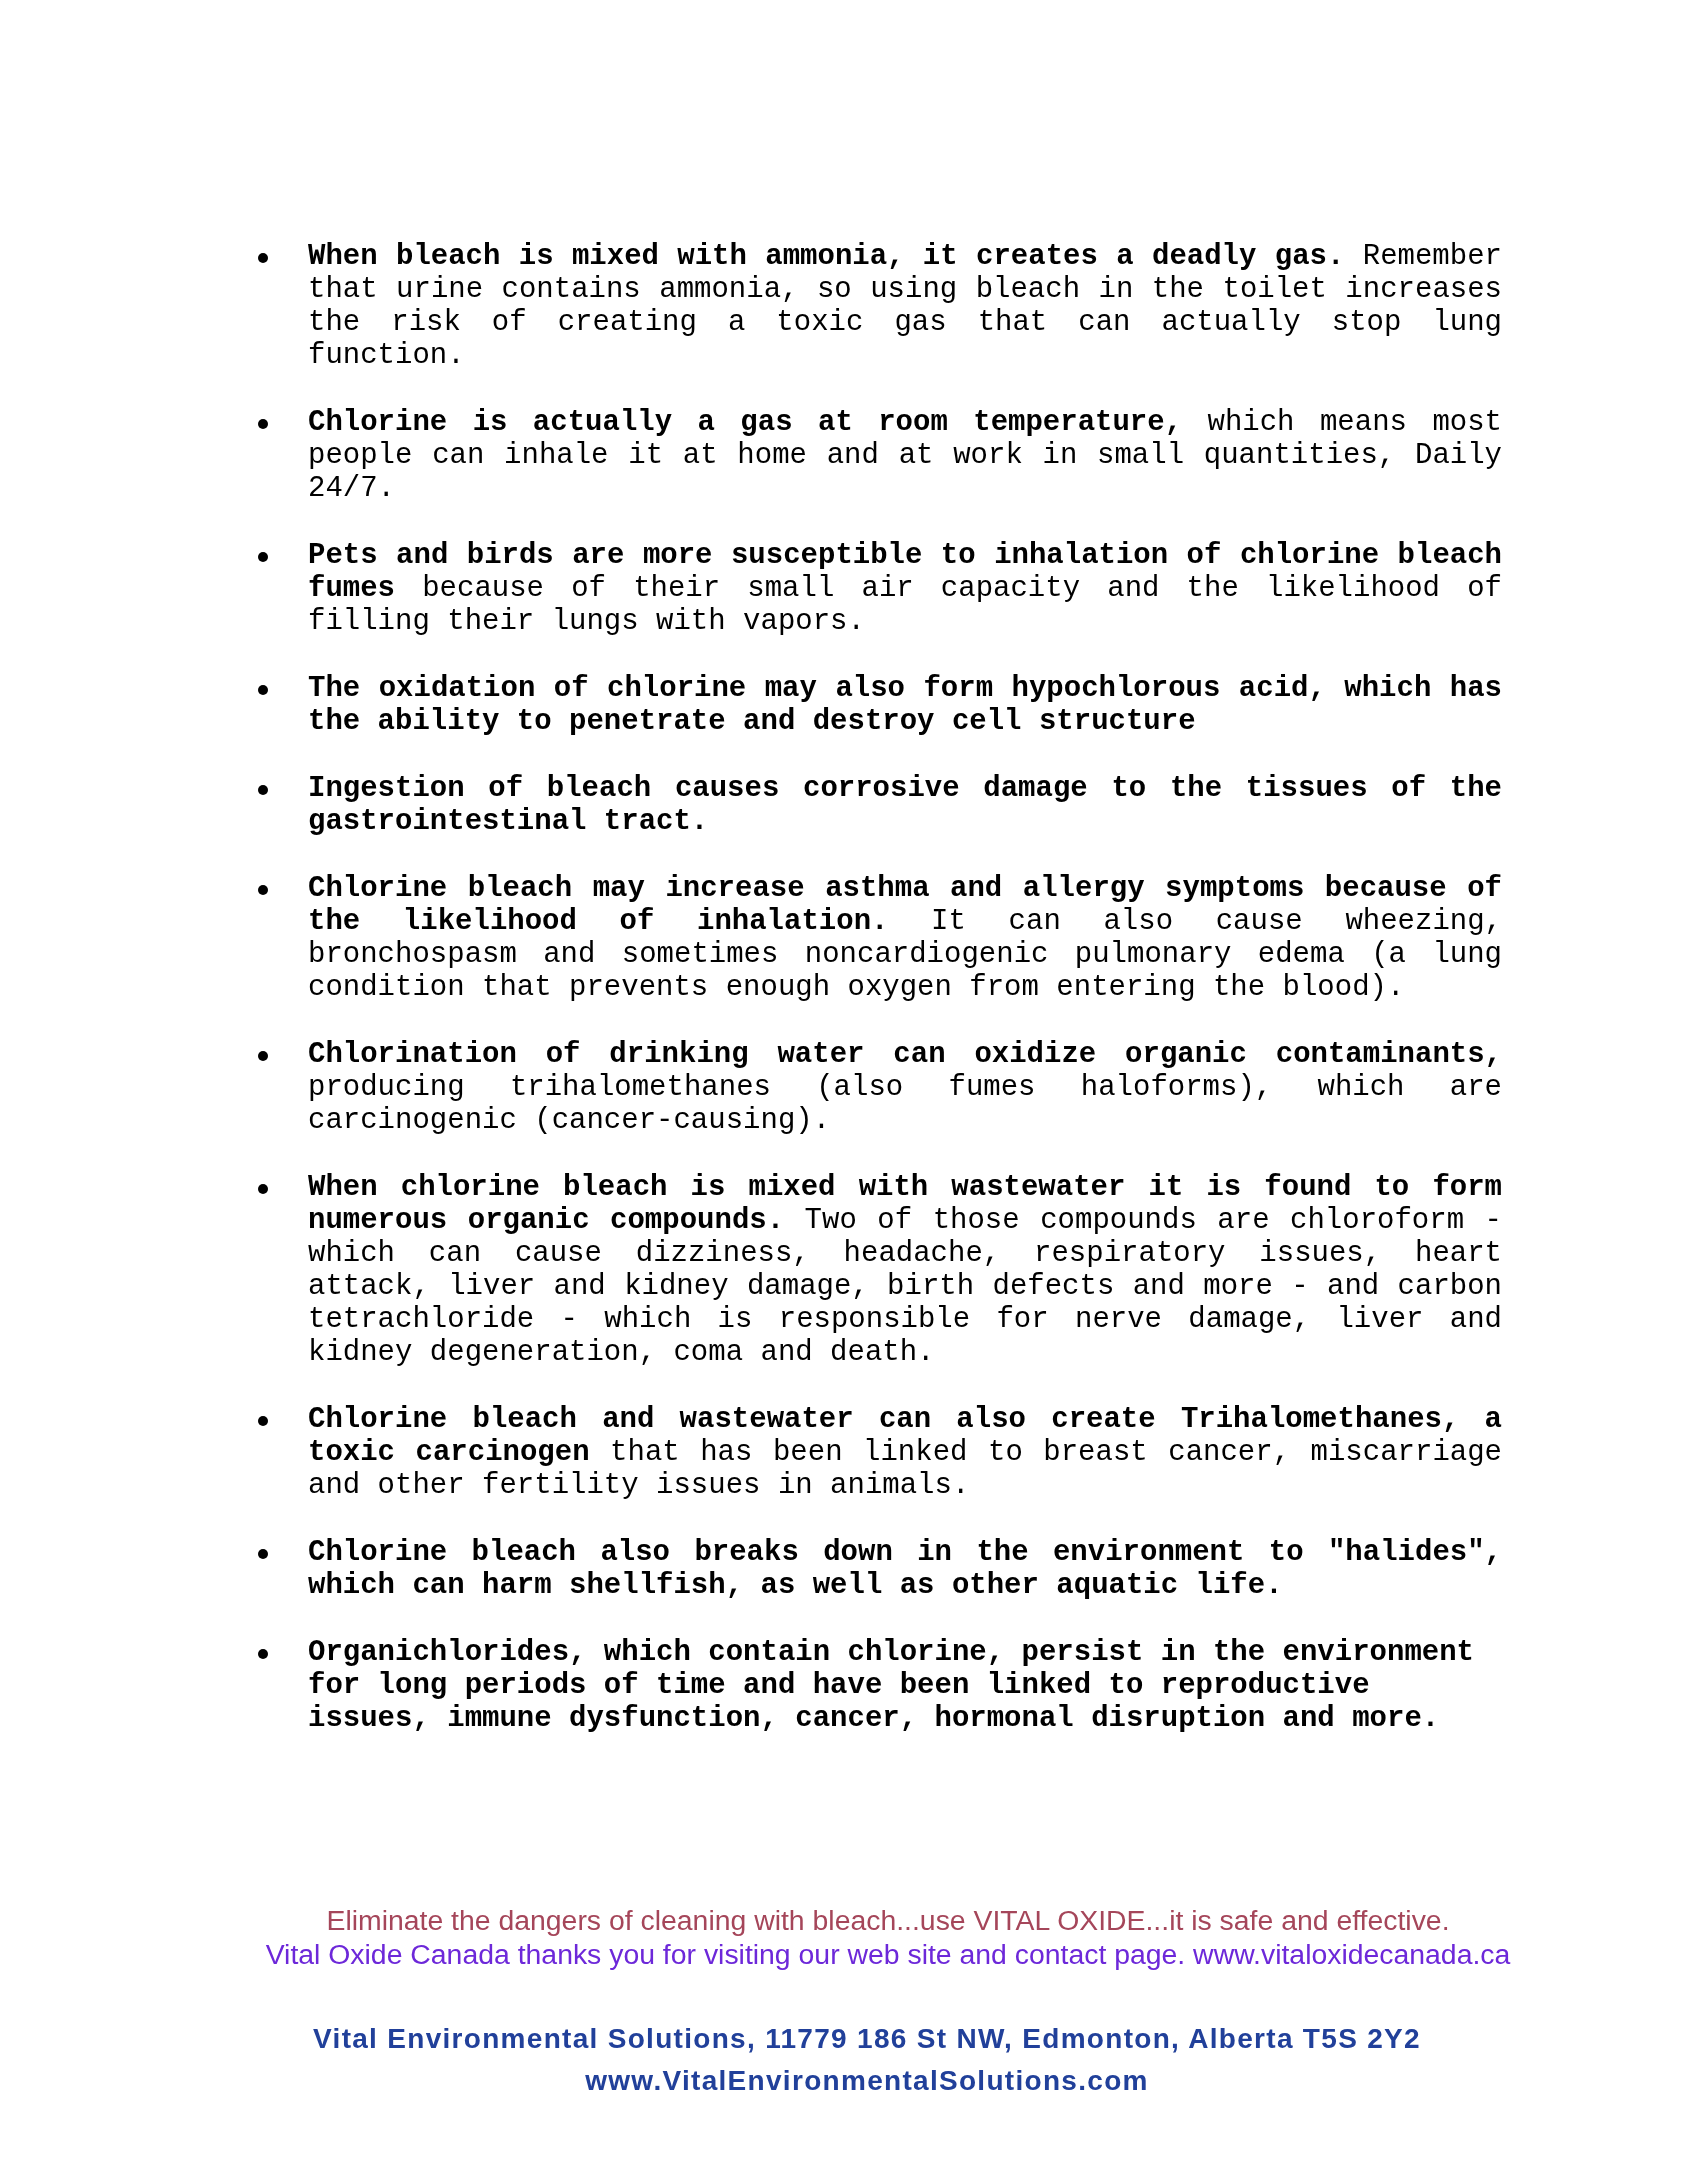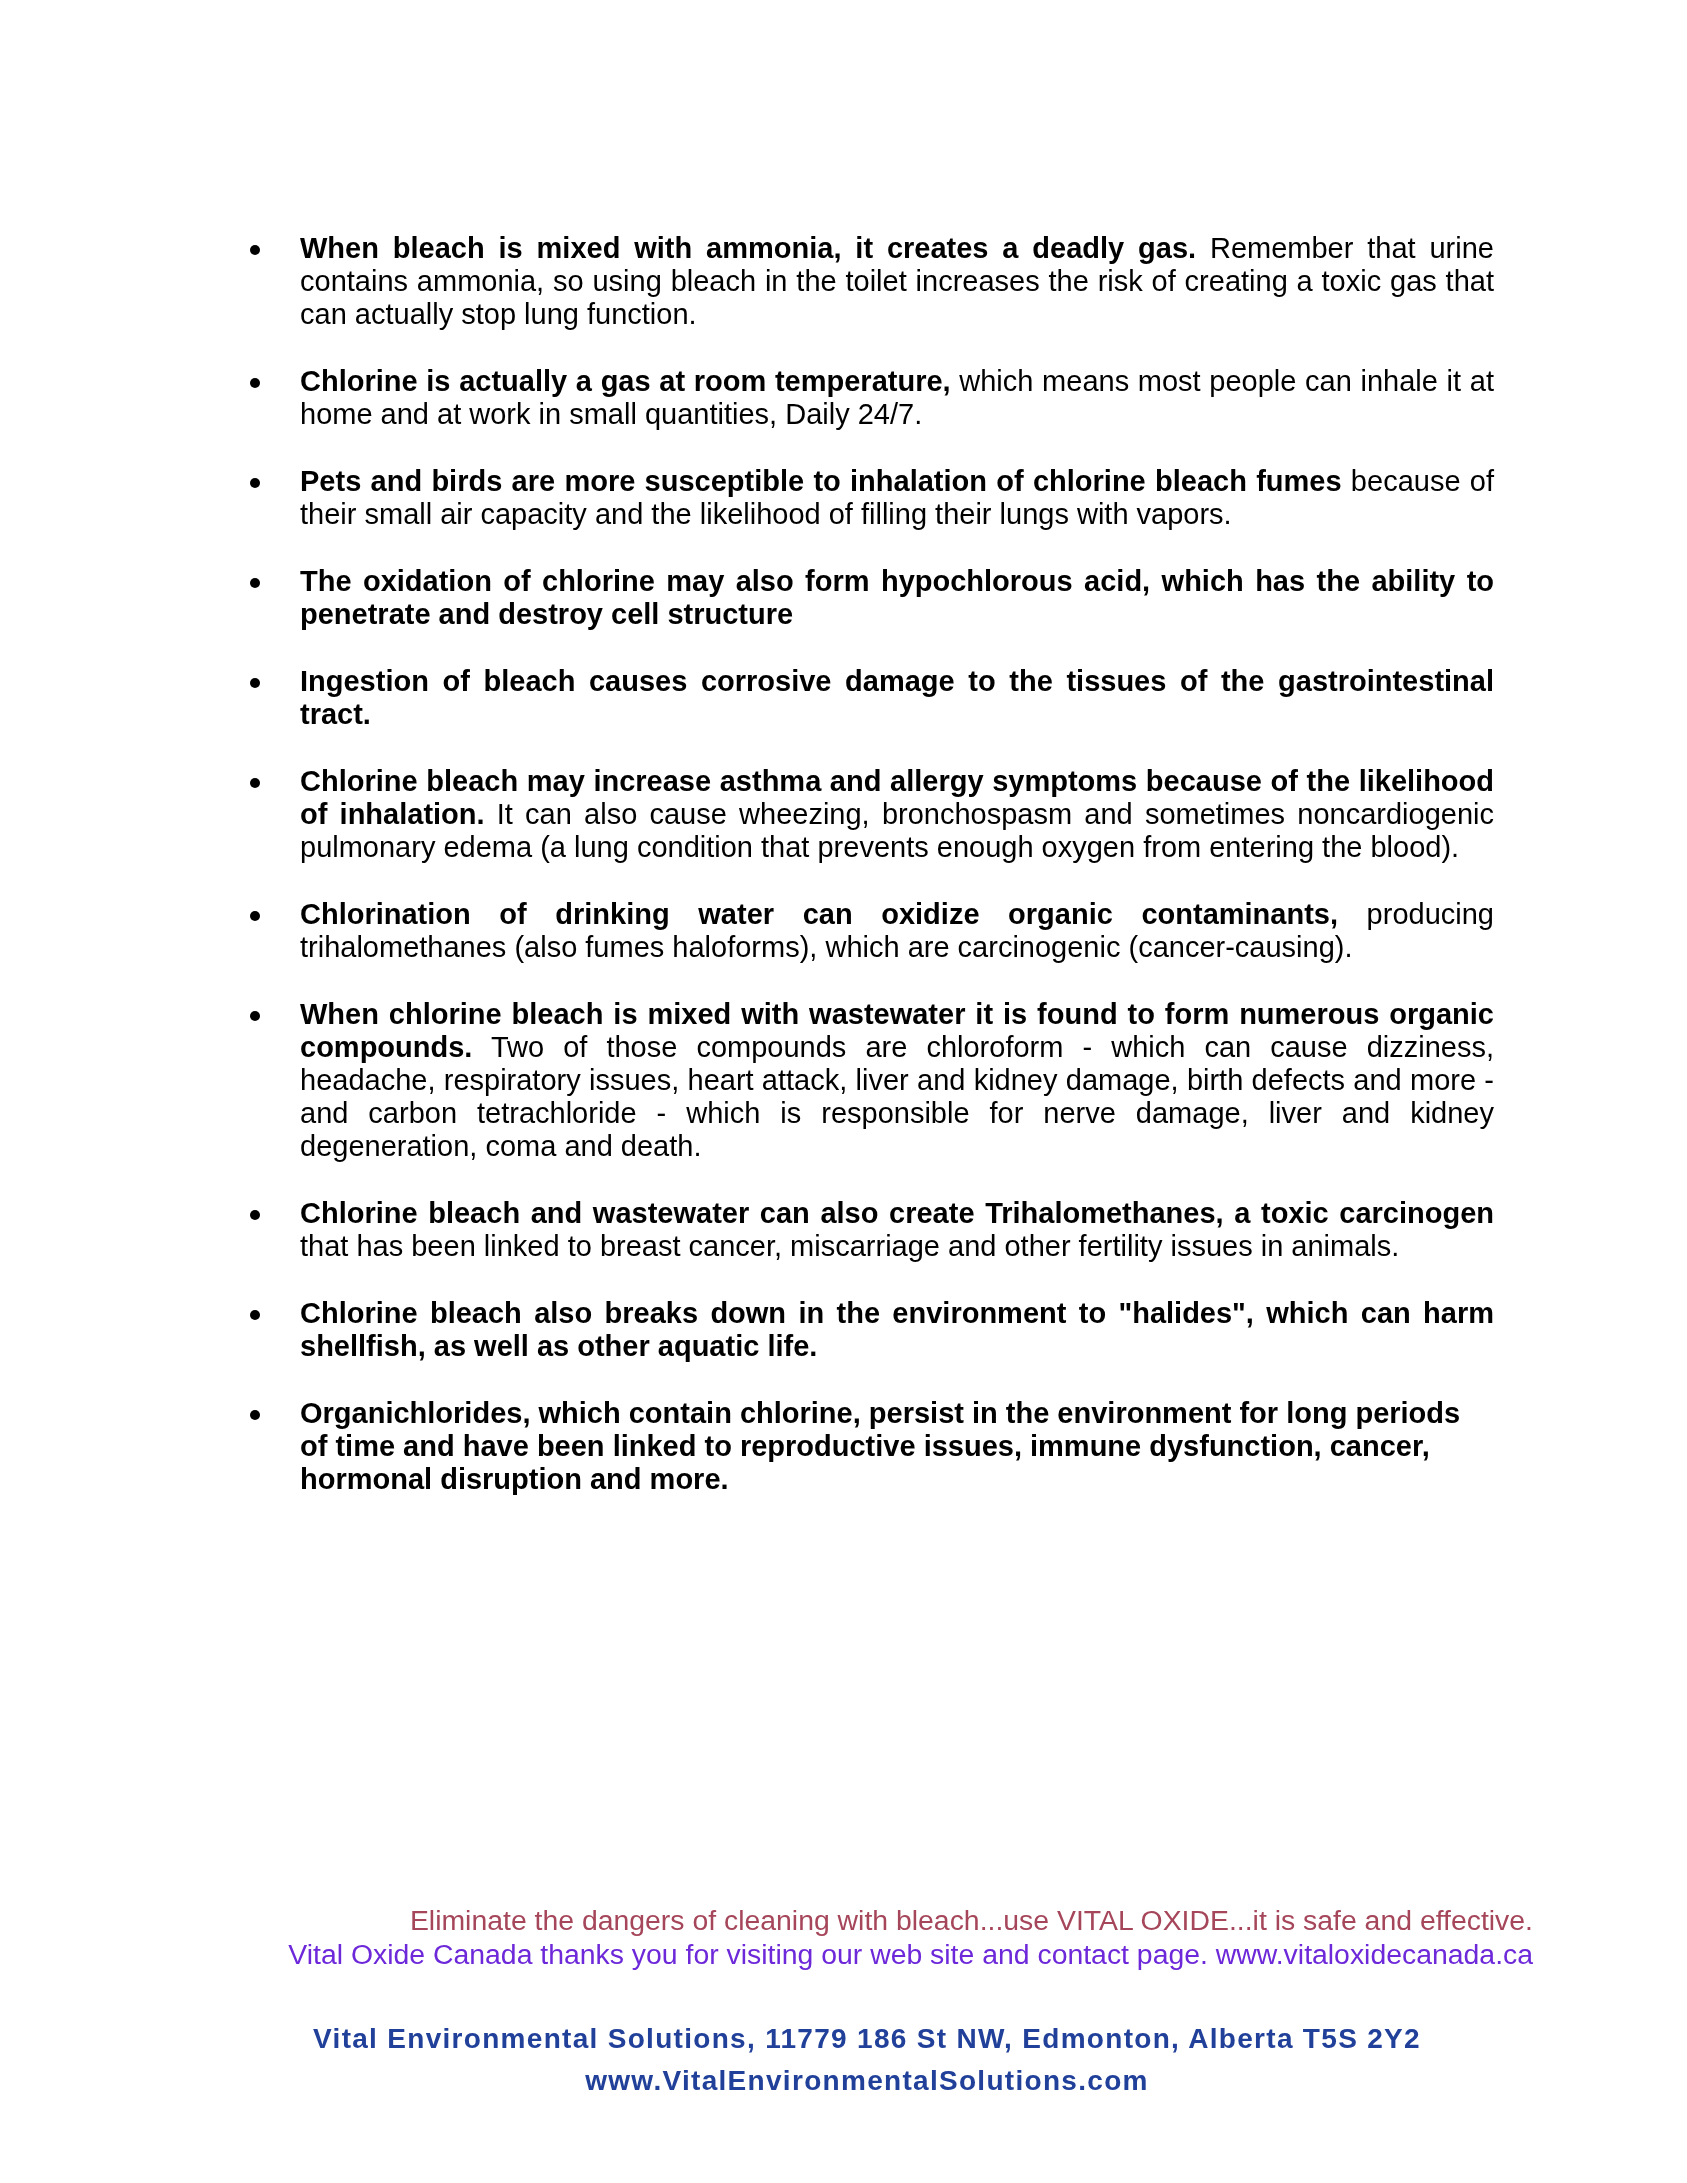--- a/index.html
+++ b/index.html
@@ -14,23 +14,24 @@
     background: #ffffff;
     overflow: hidden;
     font-family: "Liberation Sans", sans-serif;
     color: #000000;
   }
   ul.bullets {
     position: absolute;
     left: 296px;
     top: 228px;
     width: 1194px;
-    margin: 4px;
+    margin: 12px;
     padding: 0;
     list-style: none;
+    font-family: Liberation Mono, monospace;
   }
   ul.bullets li {
     position: relative;
     font-size: 29px;
     line-height: 33px;
     text-align: justify;
     margin: 0 0 34px 0;
     color: #000000;
   }
   ul.bullets li.left {
@@ -49,21 +50,21 @@
   ul.bullets li b {
     font-weight: bold;
   }
   .footer-note {
     position: absolute;
     left: 243px;
     top: 1903px;
     width: 1290px;
     font-size: 28.4px;
     line-height: 34px;
-    text-align: right;
+    text-align: center;
     white-space: nowrap;
   }
   .footer-note .promo-line {
     color: #a5465a;
   }
   .footer-note .thanks-line {
     color: #6d28d9;
   }
   .footer-blue {
     position: absolute;

